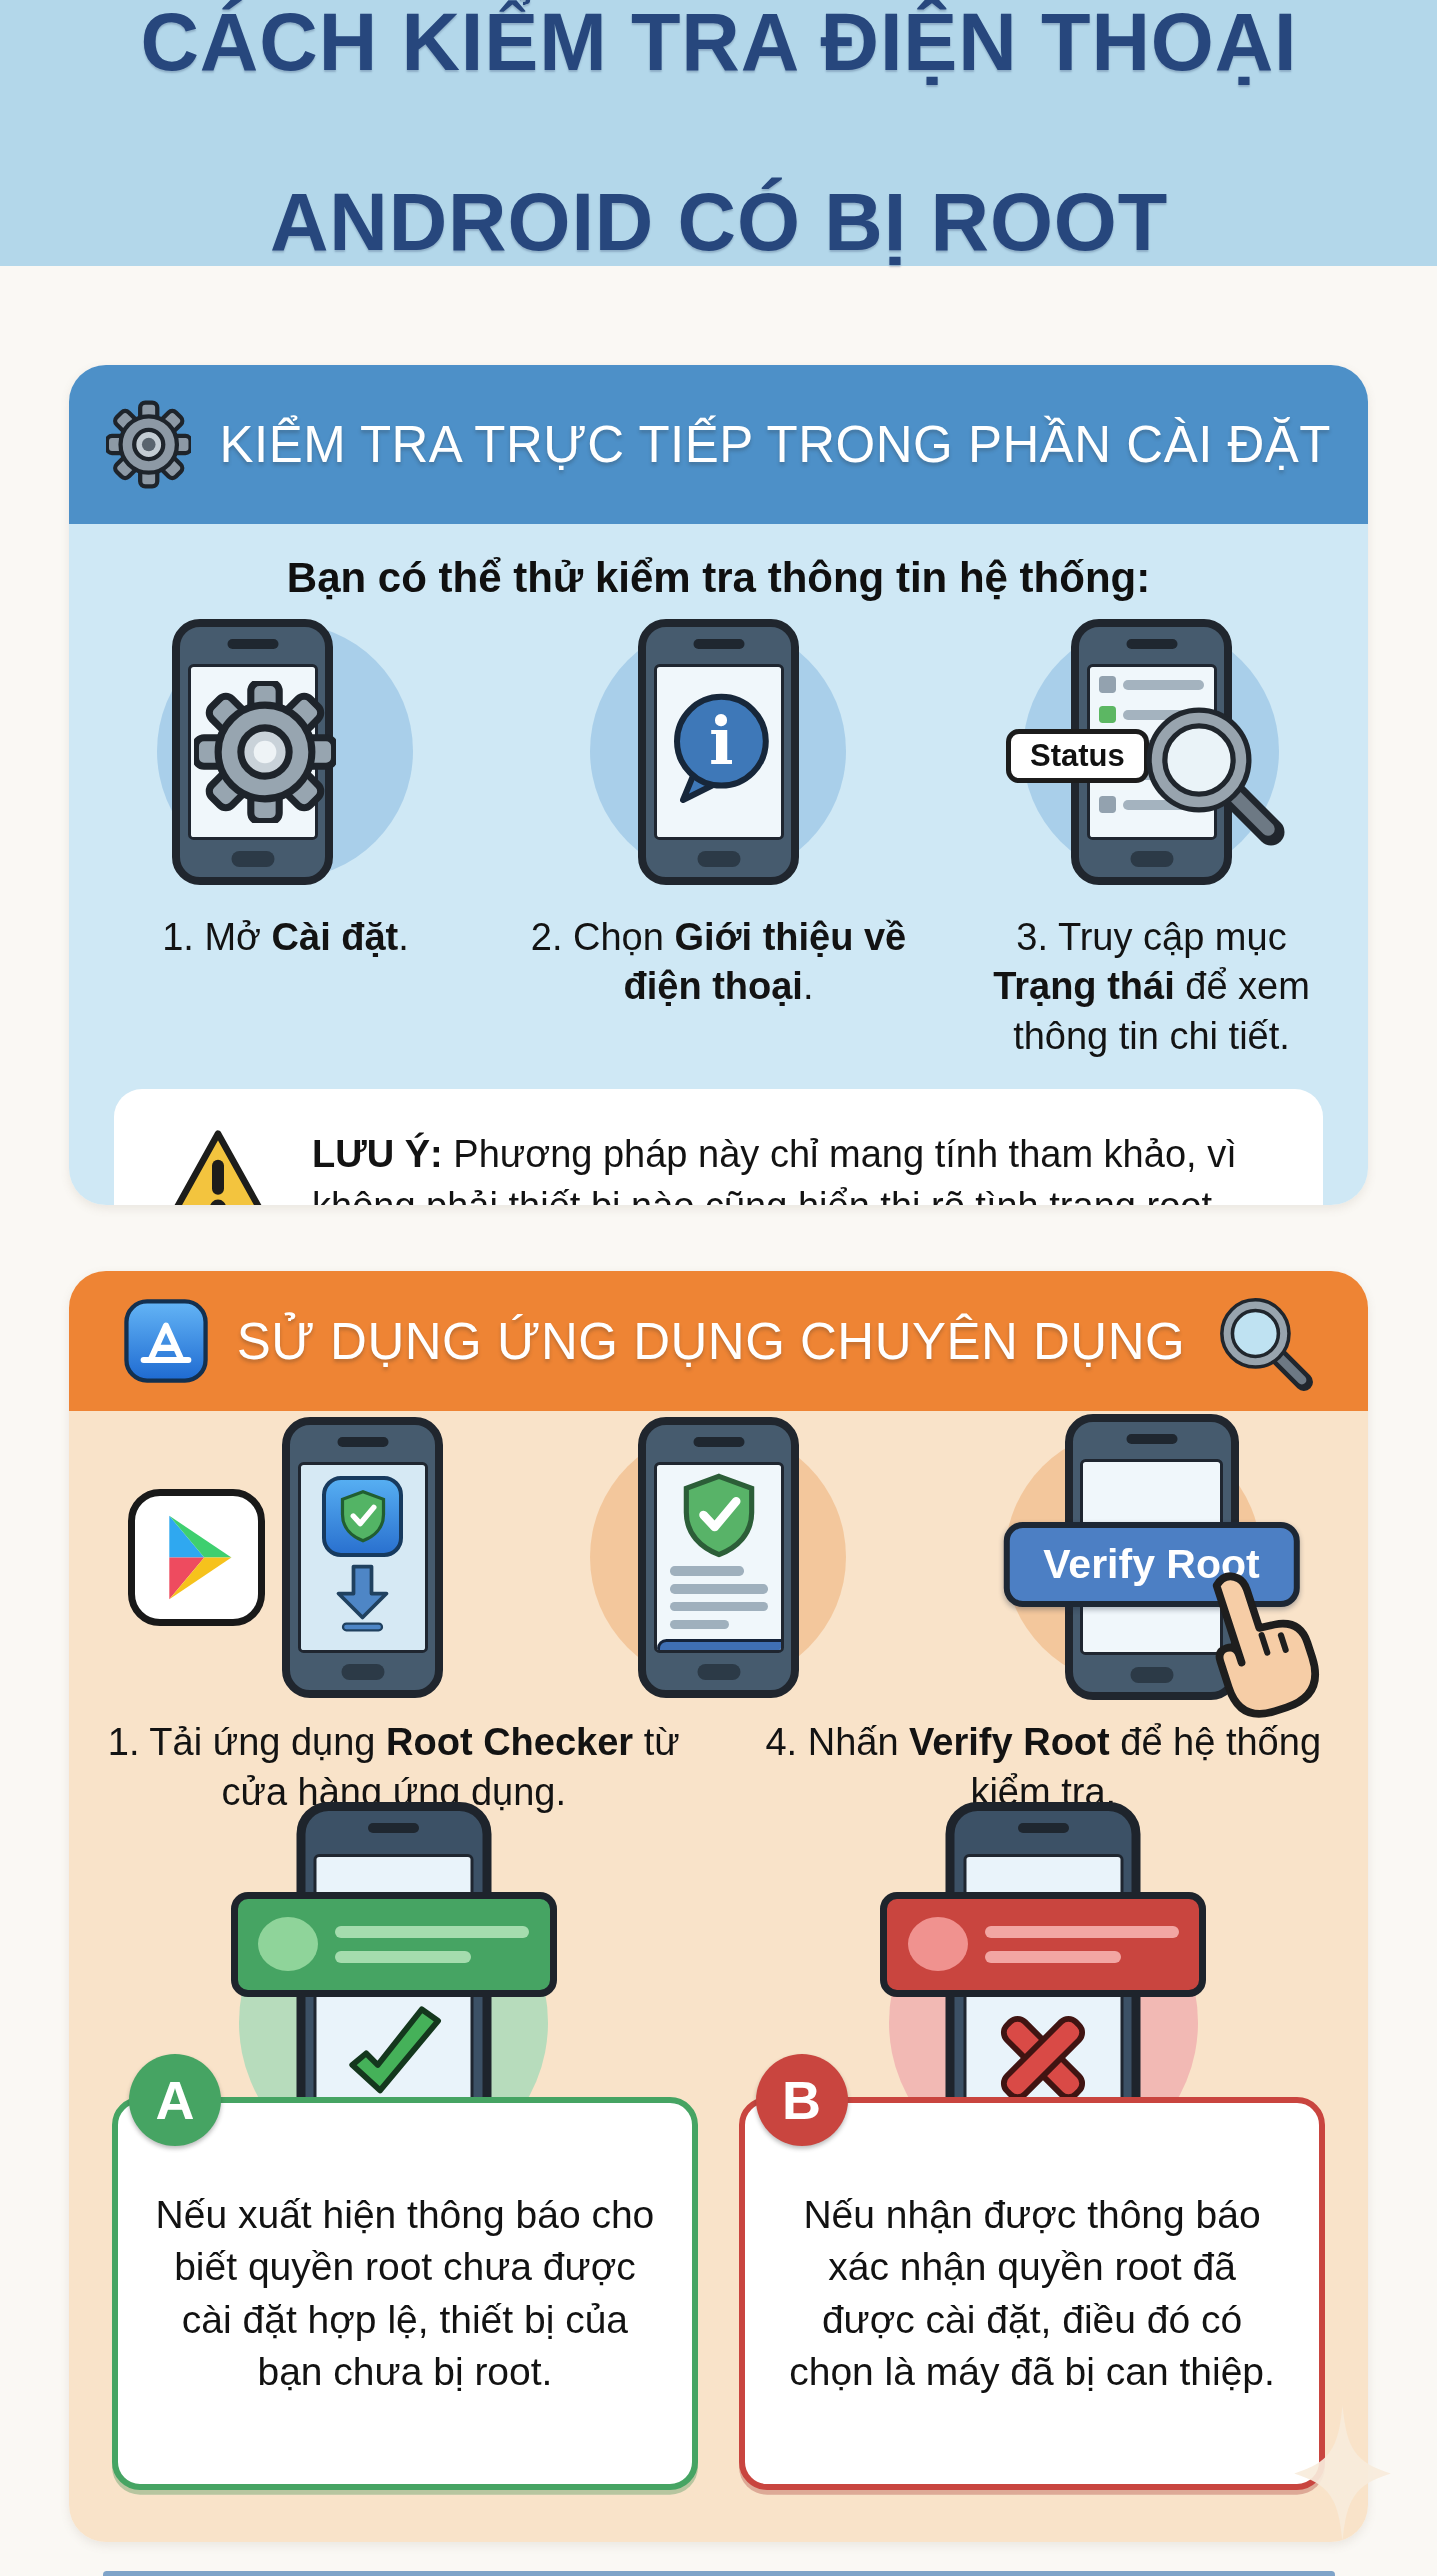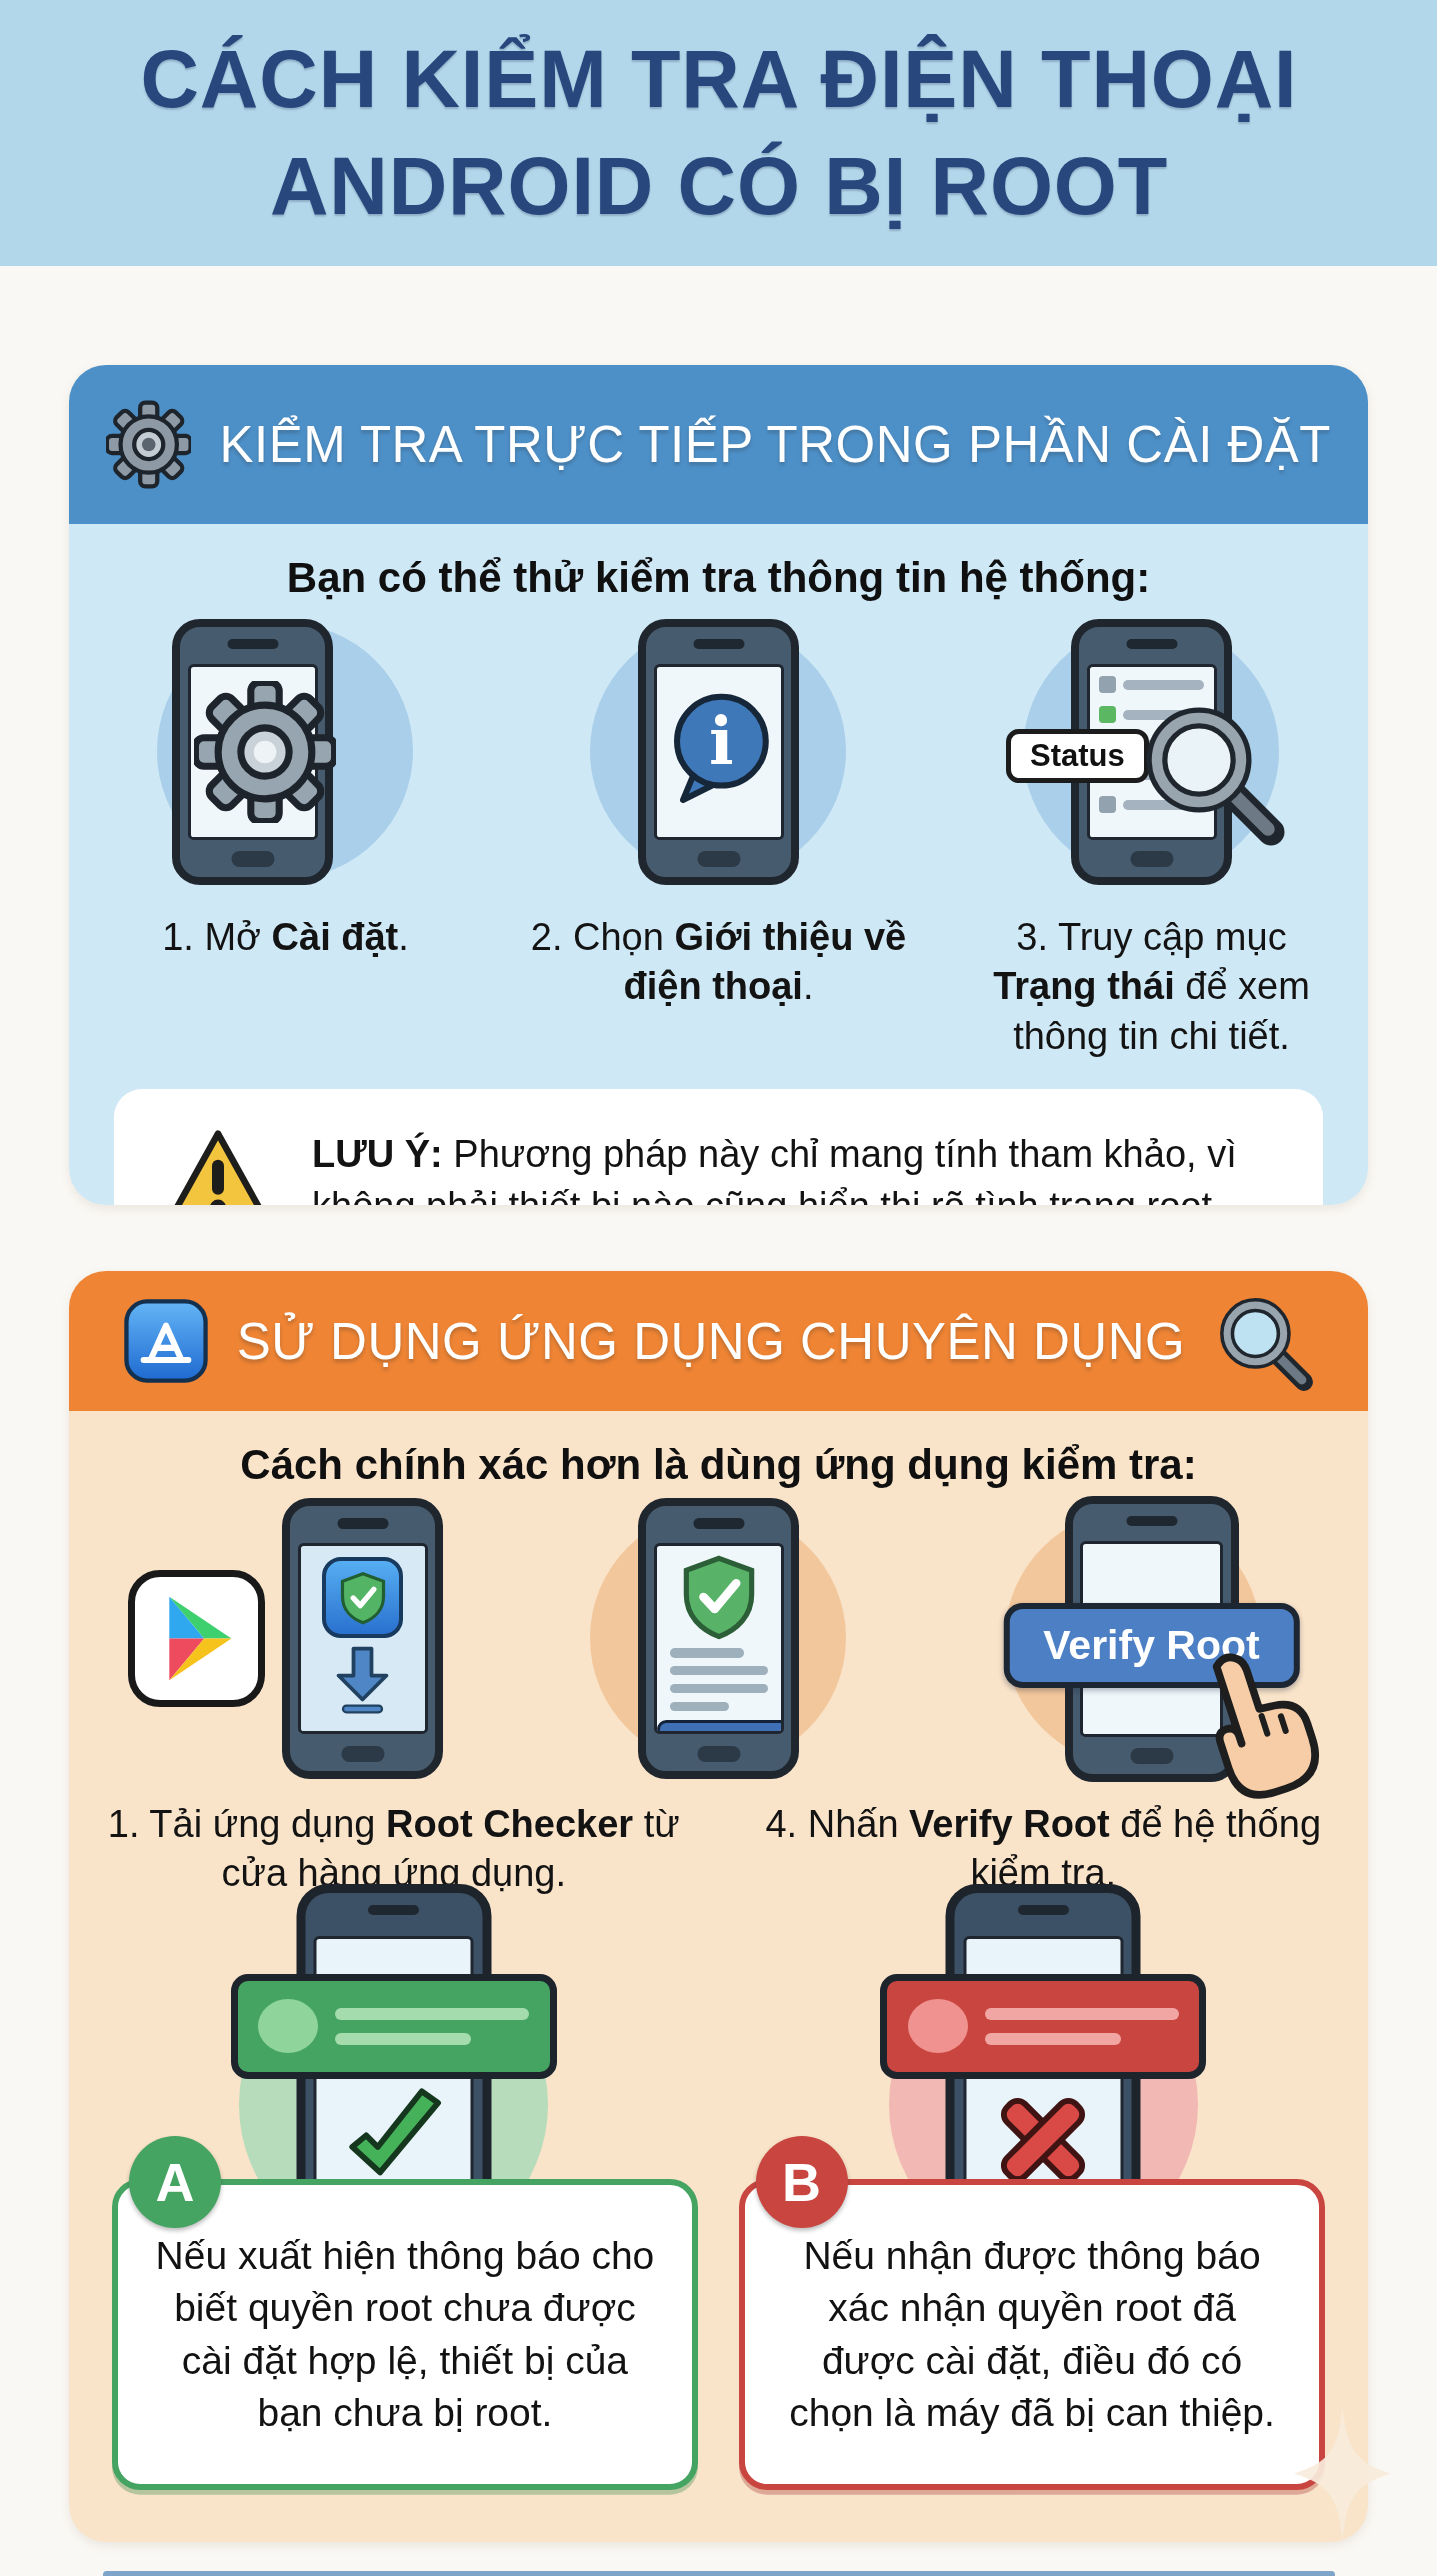--- a/index.html
+++ b/index.html
@@ -1,21 +1,21 @@
 <!DOCTYPE html>
 <html style="--page-bg: #faf8f4; --title-band-bg: #b3d7ea; --title-text: #27477d; --s1-header-bg: #4d90c8; --s1-body-bg: #cfe8f5; --s2-header-bg: #ee8434; --s2-body-bg: #f9e3c9; --header-text: #ffffff; --phone-dark: #465b6e; --phone-outline: #20262e; --screen-bg: #f0f7fb; --circle-blue: #a9cfea; --circle-peach: #f3c79c; --green: #46a463; --green-halo: #b7dcbc; --red: #c9453f; --red-halo: #f2b9b4; --warning-yellow: #f3c43e;font-size:15px"><head>
 <meta charset="utf-8">
 <style>
   html,body{margin:0;padding:0;}
   body{width:1438px;height:2576px;font-family:"Liberation Sans",sans-serif;}
   .page{position:relative;width:1438px;height:2576px;background:var(--page-bg,#faf8f4);overflow:hidden;}
 
   
   .title-band{position:absolute;top:0;left:0;right:0;height:266px;background:var(--title-band-bg,#b3d7ea);
-    display:flex;flex-direction:column;align-items:center;justify-content:center;gap:21px;}
+    display:flex;flex-direction:column;align-items:center;justify-content:space-between;gap:21px;}
   .title-band h1{margin:0;font-size:81px;line-height:1.06;font-weight:700;letter-spacing:0.9px;
     color:var(--title-text,#27477d);text-align:center;text-shadow:0 1.9px 1.9px rgba(30,50,90,.25);}
 
   
   .card{position:absolute;left:69px;width:1299px;border-radius:37px;overflow:hidden;box-shadow:0 3.7px 9.4px rgba(120,110,90,.12);}
   .card-s1{top:365px;height:840px;}
   .card-s2{top:1271px;height:1271px;}
   .chead{display:flex;align-items:center;justify-content:center;gap:28px;padding:0 37px;}
   .card-s1 .chead{height:159px;background:var(--s1-header-bg,#4d90c8);}
   .card-s2 .chead{height:140px;background:var(--s2-header-bg,#ee8434);}
@@ -276,21 +276,20 @@
       <h2>SỬ DỤNG ỨNG DỤNG CHUYÊN DỤNG</h2>
       <svg style="width:101px;height:101px;flex:0 0 auto;" viewBox="0 0 100 100">
         <line x1="64" y1="64" x2="90" y2="90" stroke="#20262d" stroke-width="18" stroke-linecap="round"></line>
         <line x1="64" y1="64" x2="88" y2="88" stroke="#6d7984" stroke-width="9" stroke-linecap="round"></line>
         <circle cx="42" cy="42" r="28" fill="#bfe2f2" stroke="#20262d" stroke-width="14"></circle>
         <circle cx="42" cy="42" r="28" fill="none" stroke="#98a4ae" stroke-width="7"></circle>
       </svg>
     </div>
 
     <div class="cbody">
-      <p class="intro">Cách chính xác hơn là dùng ứng dụng kiểm tra:</p>
 
       <div class="illus-row">
 
         <div class="illus-col">
           <div class="fig" style="width:356px;">
             <div class="playwrap">
               <div class="play-tile">
                 <svg viewBox="0 0 100 100">
                   <polygon points="22,7 22,50 58,50" fill="#2fa8f0"></polygon>
                   <polygon points="22,7 58,50 86,50" fill="#3ecf6f"></polygon>

